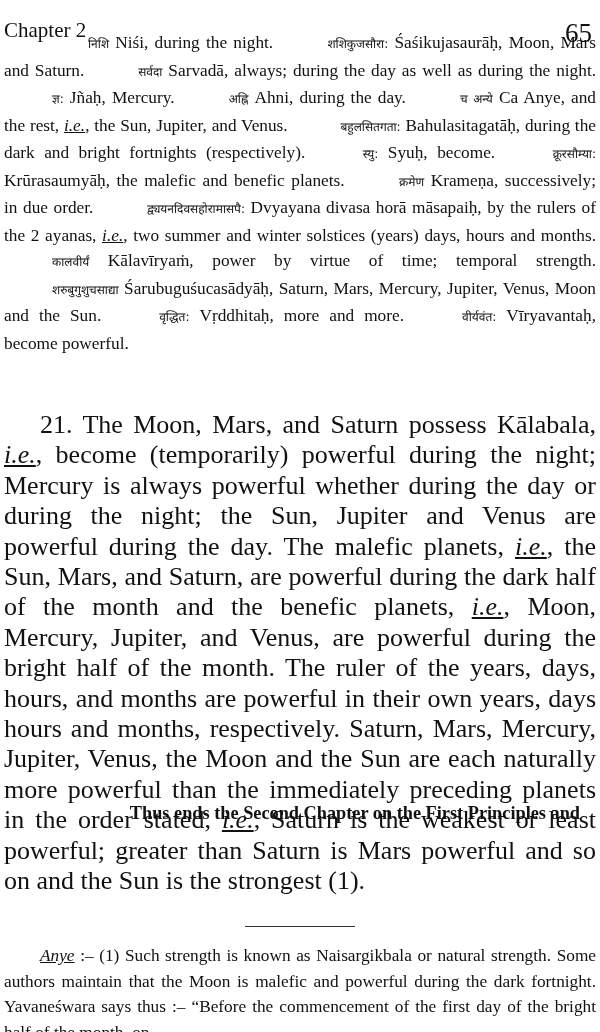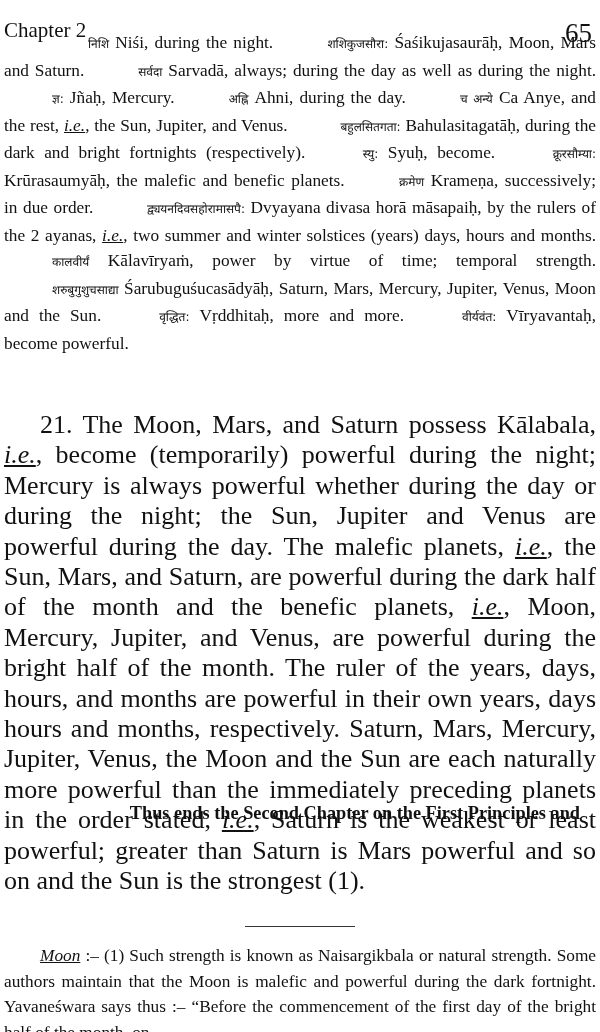--- a/index.html
+++ b/index.html
@@ -59,14 +59,14 @@
   <p><span>21. The Moon, Mars, and Saturn possess Kālabala, </span><i>i.e.</i><span>, become (temporarily) powerful during the night; Mercury is always powerful whether during the day or during the night; the Sun, Jupiter and Venus are powerful during the day. The malefic planets, </span><i>i.e.</i><span>, the Sun, Mars, and Saturn, are powerful during the dark half of the month and the benefic planets, </span><i>i.e.</i><span>, Moon, Mercury, Jupiter, and Venus, are powerful during the bright half of the month. The ruler of the years, days, hours, and months are powerful in their own years, days hours and months, respectively. Saturn, Mars, Mercury,  Jupiter, Venus, the Moon and the Sun are each naturally more powerful than the immediately preceding planets in the order stated, </span><i>i.e.</i><span>, Saturn is the weakest or least powerful; greater than Saturn is Mars powerful and so on and the Sun is the strongest (1).</span></p>
 </div>
 
 <div class="colophon">
   <div>Thus ends the Second Chapter on the First Principles and</div>
 </div>
 
 <div class="sep"></div>
 
 <div class="note">
-  <p><i>Moon</i><span> :– (1) Such strength is known as Naisargikbala or natural strength. Some authors maintain that the Moon is malefic and powerful during the dark fortnight. Yavaneśwara says thus :– “Before the commencement of the first day of the bright half of the month, on</span></p>
+  <p><i>Anye</i><span> :– (1) Such strength is known as Naisargikbala or natural strength. Some authors maintain that the Moon is malefic and powerful during the dark fortnight. Yavaneśwara says thus :– “Before the commencement of the first day of the bright half of the month, on</span></p>
 </div>
 
 </body></html>

